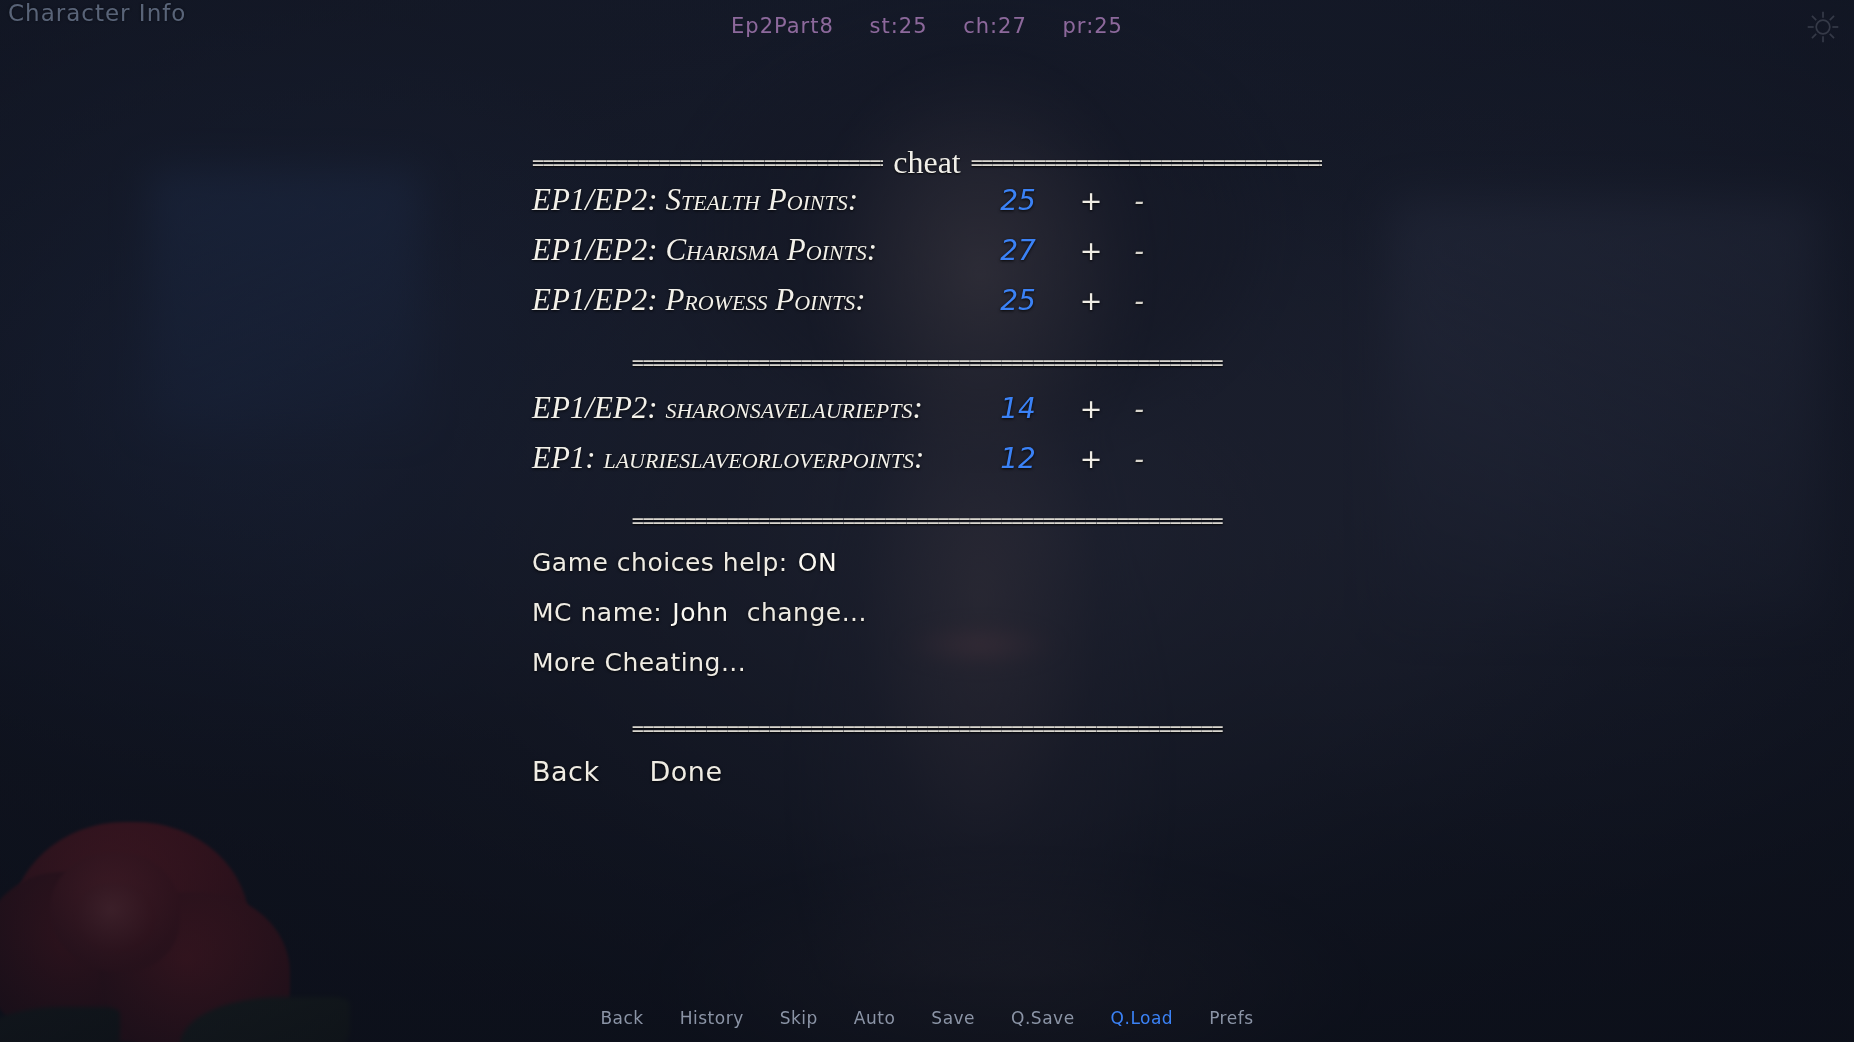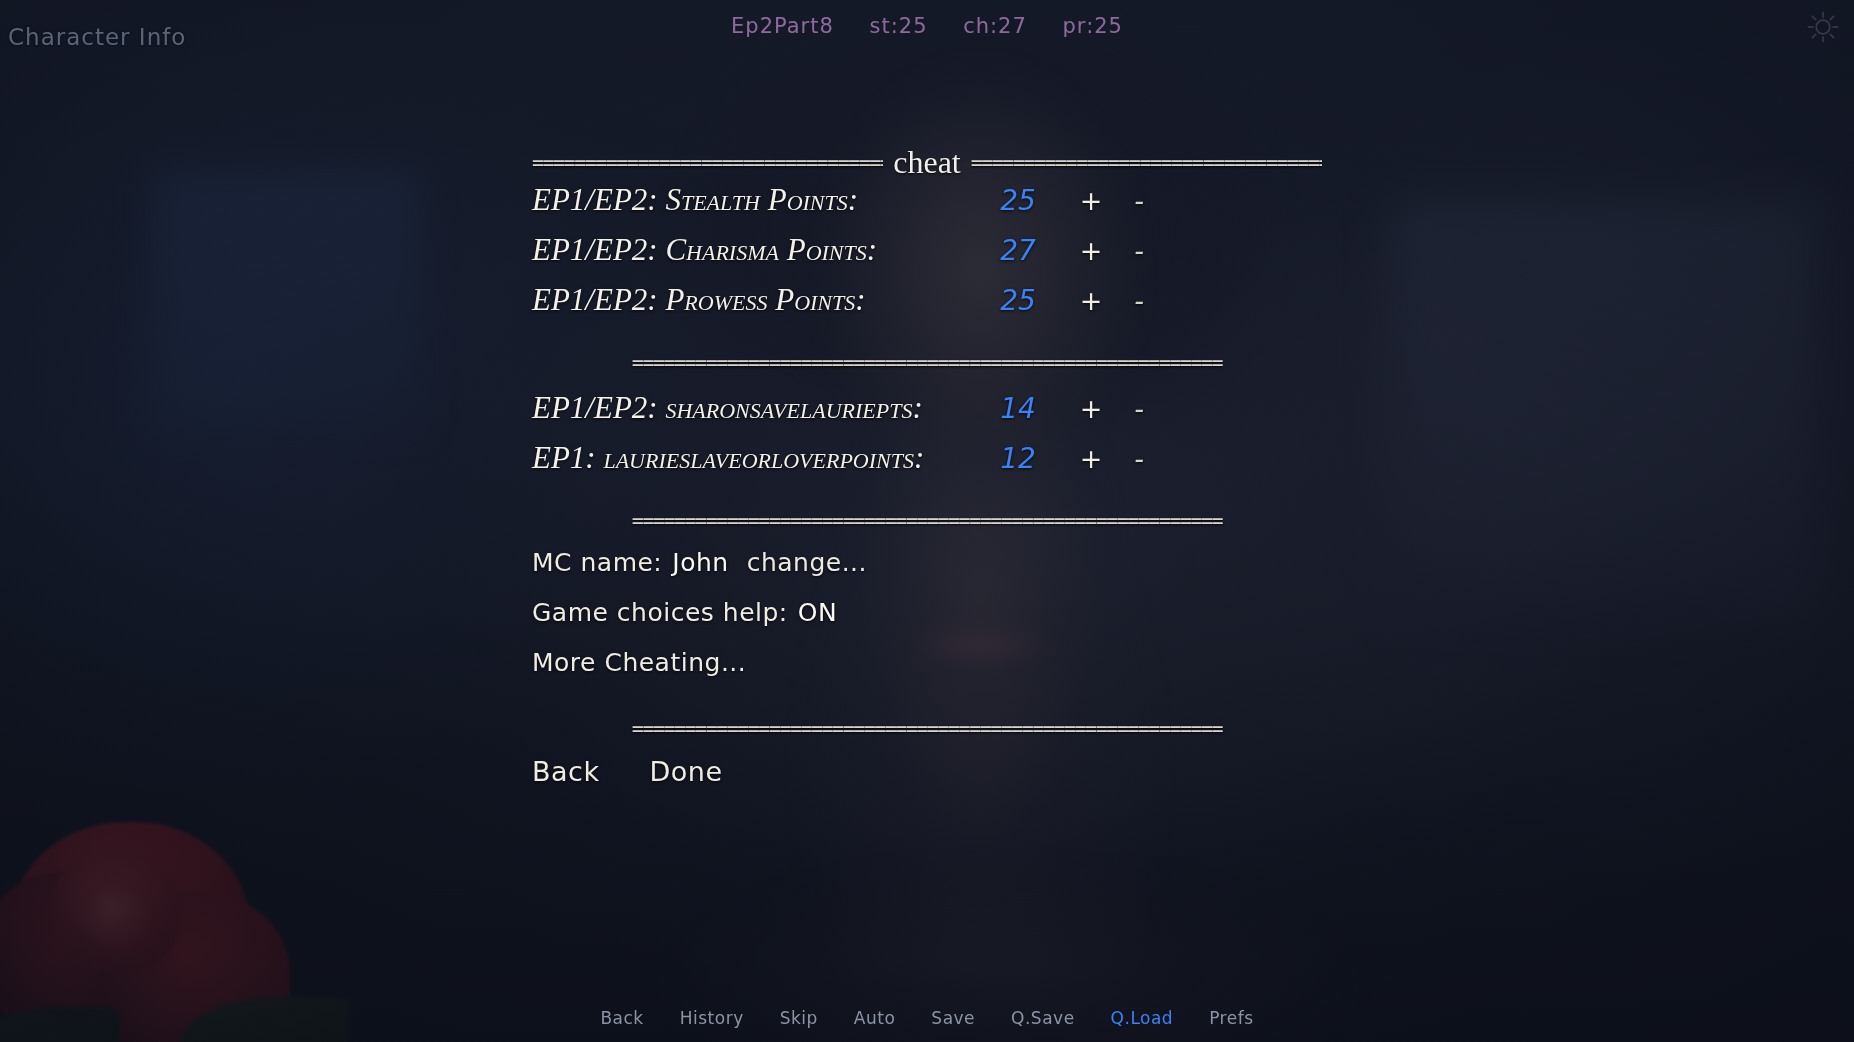--- a/index.html
+++ b/index.html
@@ -114,21 +114,21 @@
     position: absolute;
     top: 0; left: 0; right: 0; height: 54px;
     color: #8e9cb6;
     opacity: 0.55;
     font-family: "DejaVu Sans", sans-serif;
     font-size: 21px;
     letter-spacing: 1px;
   }
   #char-info {
     position: absolute;
-    left: 8px; top: 24px;
+    left: 8px; top: 0;
     font-size: 23px;
     color: #93a3bd;
     text-shadow: 0 0 3px rgba(0,0,0,0.9);
   }
   #stats {
     position: absolute;
     left: 0; right: 0; top: 14px;
     text-align: center;
     font-size: 21px;
     color: #f0abfc;
@@ -357,28 +357,28 @@
     <span class="stat-value">12</span>
     <span class="btn-plus">+</span>
     <span class="btn-minus">-</span>
   </div>
 
   <div class="spacer-sm"></div>
   <div class="divider">========================================================</div>
   <div class="spacer-sm"></div>
 
   <div class="opt-row">
+    <span class="lbl">Game choices help:</span>
+    <span class="val">ON</span>
+  </div>
+
+  <div class="opt-row">
     <span class="lbl">MC name:</span>
     <span class="val">John</span>
     <span class="link">change...</span>
-  </div>
-
-  <div class="opt-row">
-    <span class="lbl">Game choices help:</span>
-    <span class="val">ON</span>
   </div>
 
   <div class="opt-row">
     <span class="lbl">More Cheating...</span>
   </div>
 
   <div class="spacer-sm"></div>
   <div class="divider">========================================================</div>
 
   <div class="nav-row">

